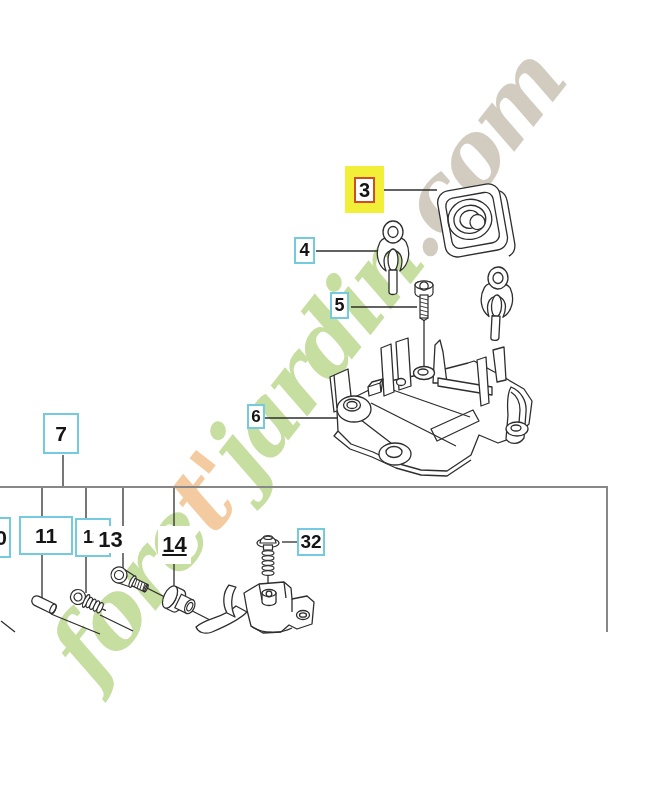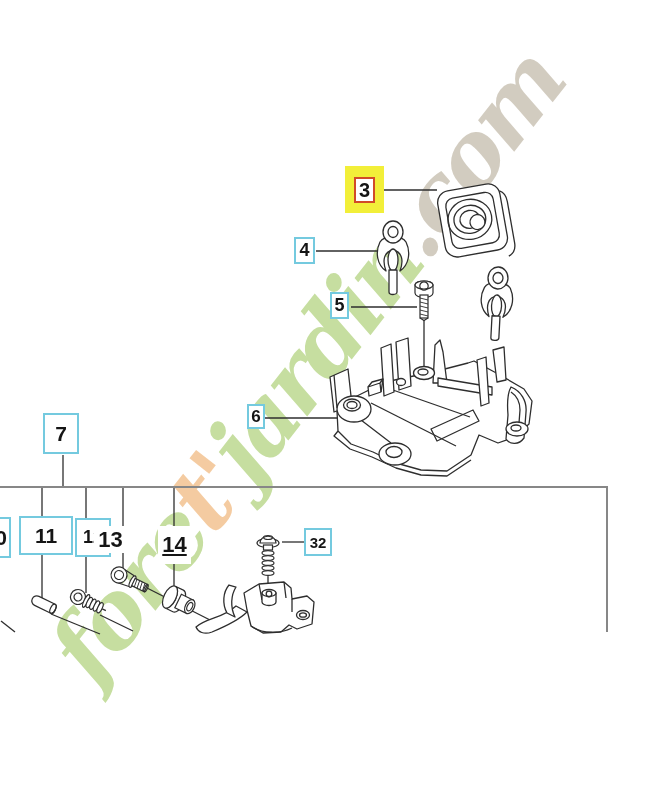--- a/index.html
+++ b/index.html
@@ -197,15 +197,15 @@
   <div class="co cyan clipped" style="left:-22px;top:517px;width:33px;height:41px;font-size:21px;">0</div>
 
   <div class="co cyan" style="left:19px;top:516px;width:54px;height:39px;font-size:21px;">11</div>
 
   <div class="co cyan" style="left:75px;top:518px;width:36px;height:39px;font-size:18px;">12</div>
 
   <div class="co plain" style="left:94px;top:526px;width:33px;height:27px;font-size:22px;">13</div>
 
   <div class="co plain" style="left:158px;top:526px;width:33px;height:38px;font-size:22px;text-decoration:underline;">14</div>
 
-  <div class="co cyan" style="left:304px;top:528px;width:28px;height:28px;font-size:15px;">32</div>
+  <div class="co cyan" style="left:297px;top:528px;width:28px;height:28px;font-size:19px;">32</div>
 
 </div>
 
 </body></html>

